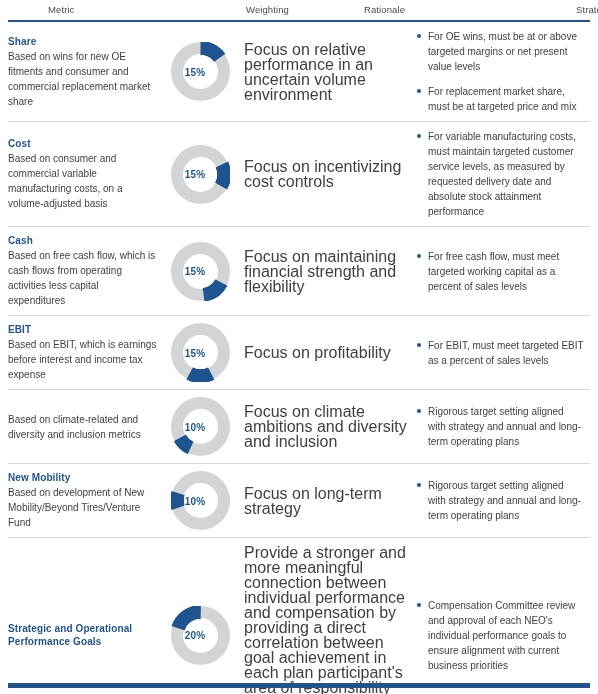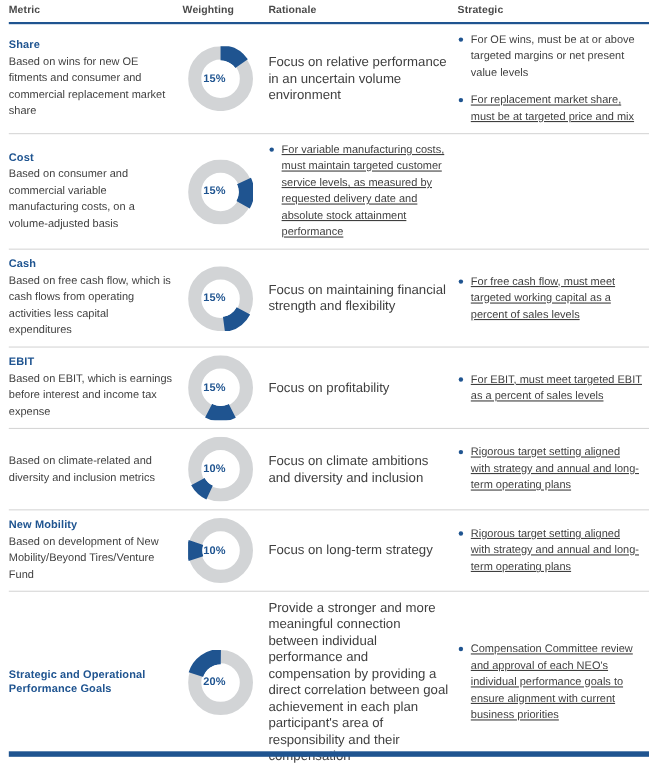--- a/index.html
+++ b/index.html
@@ -28,21 +28,22 @@
     display: flex;
     align-items: flex-start;
     padding-top: 4px;
     padding-bottom: 4px;
   }
   .th {
     font-size: 9.5px;
     color: #4a4a4a;
     letter-spacing: .1px;
     line-height: 12px;
-    font-weight: 700;
+    font-weight: 400;
+    margin-left: 40px;
   }
   .col-metric    { width: 158px; flex: 0 0 158px; }
   .col-weighting { width:  78px; flex: 0 0  78px; }
   .col-rationale { width: 172px; flex: 0 0 172px; }
   .col-limitation{ width: 176px; flex: 0 0 176px; }
 
   .rule-top {
     height: 2px;
     background: #1f5490;
     margin: 0 0 0 0;
@@ -76,36 +77,36 @@
     margin-bottom: 1px;
     letter-spacing: .1px;
   }
   .metric-desc {
     font-size: 10px;
     line-height: 15px;
     color: #3f3f3f;
   }
 
   .rationale-text {
-    font-size: 12px;
+    font-size: 16px;
     line-height: 15px;
     color: #3f3f3f;
   }
 
   
   .bullets { list-style: none; margin: 0; padding: 0; }
   .bullet {
     position: relative;
     padding-left: 12px;
     font-size: 10px;
     line-height: 15px;
     color: #3f3f3f;
     margin-bottom: 10px;
   }
-  .bullet:last-child { margin-bottom: 0; text-decoration: underline; }
+  .bullet:last-child { margin-bottom: 0; }
   .bullet .dot {
     position: absolute;
     left: 1px;
     top: 5px;
     width: 4px;
     height: 4px;
     border-radius: 50%;
     background: #1f5490;
   }
 
@@ -182,20 +183,23 @@
         <div class="cell col-weighting donut-wrap">
           <div class="donut">
             <svg width="59" height="59" viewBox="0 0 59 59">
               <circle cx="29.5" cy="29.5" r="23.5" fill="none" stroke="#d2d4d6" stroke-width="12"></circle>
               <circle cx="29.5" cy="29.5" r="23.5" fill="none" stroke="#1f5490" stroke-width="14" stroke-dasharray="22.148228207808042 125.50662651091224" transform="rotate(-25 29.5 29.5)"></circle>
               <circle cx="29.5" cy="29.5" r="16.5" fill="#ffffff"></circle>
             </svg>
             <div class="label">15%</div>
           </div>
         </div>
+        <div class="cell col-rationale">
+          <div class="rationale-text">Focus on incentivizing cost controls</div>
+        </div>
         <div class="cell col-limitation">
           <ul class="bullets">
             <li class="bullet"><span class="dot"></span><span>For variable manufacturing costs, must maintain targeted customer service levels, as measured by requested delivery date and absolute stock attainment performance</span></li>
           </ul>
         </div>
       </div>
       <div class="row">
         <div class="cell col-metric">
           <div class="metric-title">Cash</div>
           <div class="metric-desc">Based on free cash flow, which is cash flows from operating activities less capital expenditures</div>

